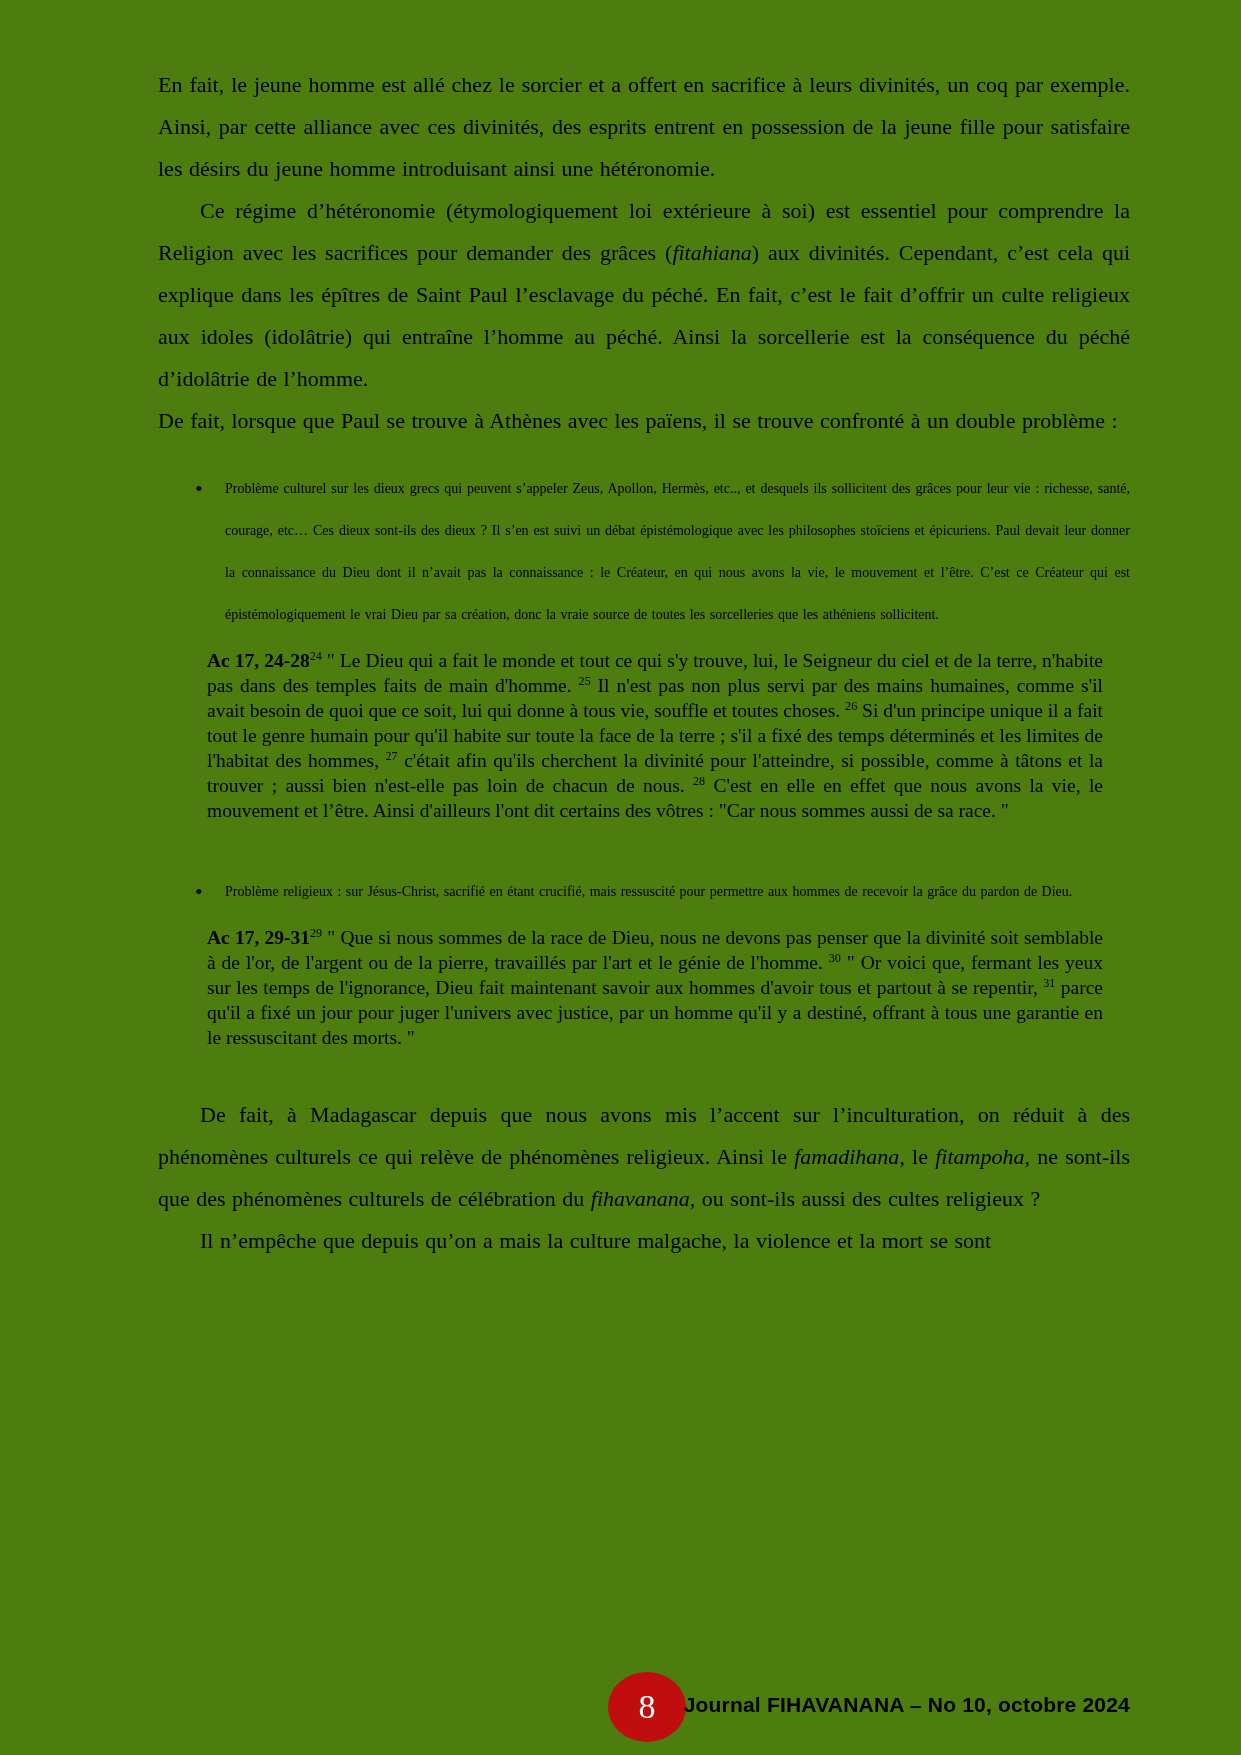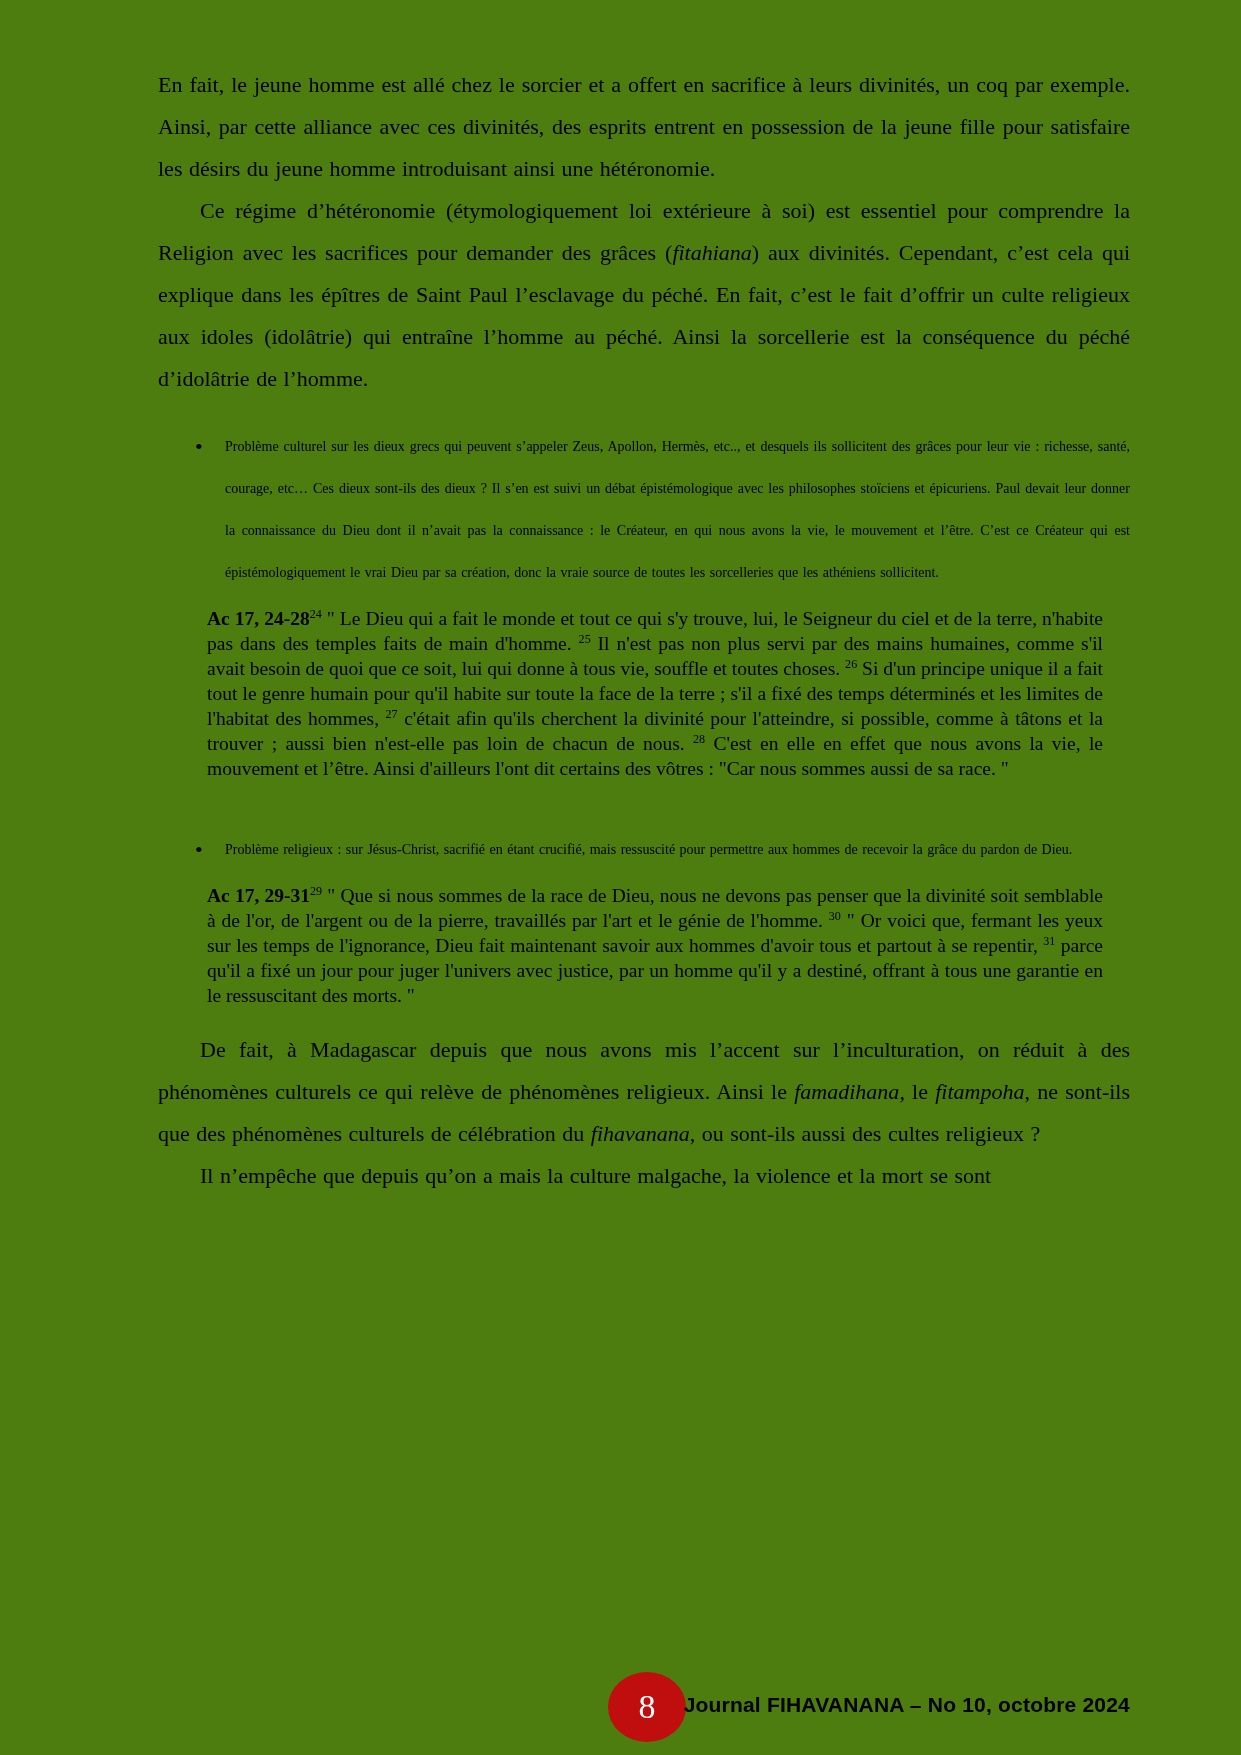--- a/index.html
+++ b/index.html
@@ -46,21 +46,21 @@
     word-spacing: 1px;
   }
   .quote {
     margin: 30px 27px 0 49px;
     font-size: 19.5px;
     line-height: 25px;
     text-align: justify;
   }
   .quote + .bullet { margin-top: 48px; }
   .bullet + .quote { margin-top: 12px; }
-  .quote + .para { margin-top: 21px; }
+  .quote + .para { margin-top: 44px; }
   .seg-n { }
   .seg-i { font-style: italic; }
   .seg-b { font-weight: bold; }
   sup.seg-sup {
     font-size: 0.62em;
     line-height: 0;
     vertical-align: super;
   }
   .footer {
     position: absolute;
@@ -97,20 +97,21 @@
     white-space: nowrap;
   }
 </style>
 </head>
 <body>
 
 <div class="page">
   <main class="doc-body" id="doc-body">
       <p class="para"><span class="seg-n">En fait, le jeune homme est allé chez le sorcier et a offert en sacrifice à leurs divinités, un coq par exemple. Ainsi, par cette alliance avec ces divinités, des esprits entrent en possession de la jeune fille pour satisfaire les désirs du jeune homme introduisant ainsi une hétéronomie.</span></p>
       <p class="para indent"><span class="seg-n">Ce régime d’hétéronomie (étymologiquement loi extérieure à soi) est essentiel pour comprendre la Religion avec les sacrifices pour demander des grâces (</span><span class="seg-i">fitahiana</span><span class="seg-n">) aux divinités. Cependant, c’est cela qui explique dans les épîtres de Saint Paul l’esclavage du péché. En fait, c’est le fait d’offrir un culte religieux aux idoles (idolâtrie) qui entraîne l’homme au péché. Ainsi la sorcellerie est la conséquence du péché d’idolâtrie de l’homme.</span></p>
+      <p class="para"><span class="seg-n">De fait, lorsque que Paul se trouve à Athènes avec les païens, il se trouve confronté à un double problème :</span></p>
       <div class="bullet">
         <span class="marker">•</span>
         <span class="btext"><span class="seg-n">Problème culturel sur les dieux grecs qui peuvent s’appeler Zeus, Apollon, Hermès, etc.., et desquels ils sollicitent des grâces pour leur vie : richesse, santé, courage, etc… Ces dieux sont-ils des dieux ? Il s’en est suivi un débat épistémologique avec les philosophes stoïciens et épicuriens. Paul devait leur donner la connaissance du Dieu dont il n’avait pas la connaissance : le Créateur, en qui nous avons la vie, le mouvement et l’être. C’est ce Créateur qui est épistémologiquement le vrai Dieu par sa création, donc la vraie source de toutes les sorcelleries que les athéniens sollicitent.</span></span>
       </div>
       <p class="quote"><span class="seg-b">Ac 17, 24-28</span><sup class="seg-sup">24</sup><span class="seg-n"> " Le Dieu qui a fait le monde et tout ce qui s'y trouve, lui, le Seigneur du ciel et de la terre, n'habite pas dans des temples faits de main d'homme. </span><sup class="seg-sup">25</sup><span class="seg-n"> Il n'est pas non plus servi par des mains humaines, comme s'il avait besoin de quoi que ce soit, lui qui donne à tous vie, souffle et toutes choses.  </span><sup class="seg-sup">26</sup><span class="seg-n"> Si d'un principe unique il a fait tout le genre humain pour qu'il habite sur toute la face de la terre ; s'il a fixé des temps déterminés et les limites de l'habitat des hommes, </span><sup class="seg-sup">27</sup><span class="seg-n"> c'était afin qu'ils cherchent la divinité pour l'atteindre, si possible, comme à tâtons et la trouver ; aussi bien n'est-elle pas loin de chacun de nous.  </span><sup class="seg-sup">28</sup><span class="seg-n"> C'est en elle en effet que nous avons la vie, le mouvement et l’être. Ainsi d'ailleurs l'ont dit certains des vôtres : "Car nous sommes aussi de sa race. "</span></p>
       <div class="bullet">
         <span class="marker">•</span>
         <span class="btext"><span class="seg-n">Problème religieux : sur Jésus-Christ, sacrifié en étant crucifié, mais ressuscité pour permettre aux hommes de recevoir la grâce du pardon de Dieu.</span></span>
       </div>
       <p class="quote"><span class="seg-b">Ac 17, 29-31</span><sup class="seg-sup">29</sup><span class="seg-n"> " Que si nous sommes de la race de Dieu, nous ne devons pas penser que la divinité soit semblable à de l'or, de l'argent ou de la pierre, travaillés par l'art et le génie de l'homme.  </span><sup class="seg-sup">30</sup><span class="seg-n"> " Or voici que, fermant les yeux sur les temps de l'ignorance, Dieu fait maintenant savoir aux hommes d'avoir tous et partout à se repentir, </span><sup class="seg-sup">31</sup><span class="seg-n"> parce qu'il a fixé un jour pour juger l'univers avec justice, par un homme qu'il y a destiné, offrant à tous une garantie en le ressuscitant des morts. "</span></p>

